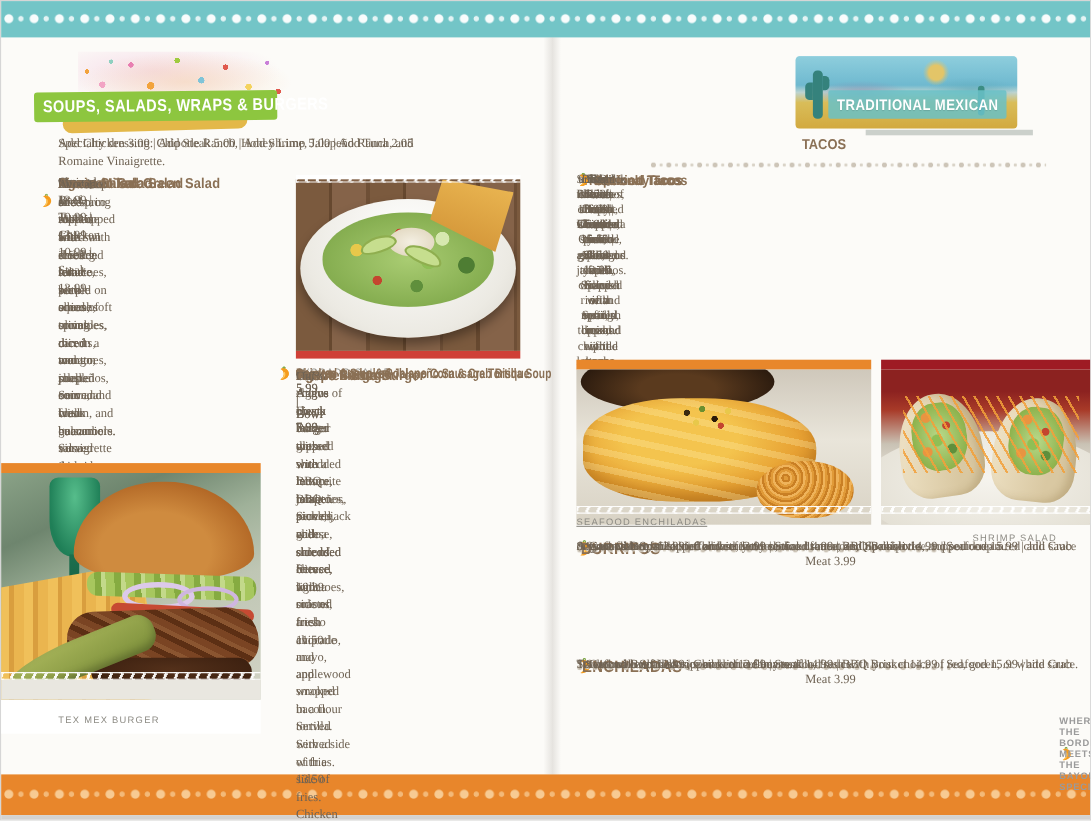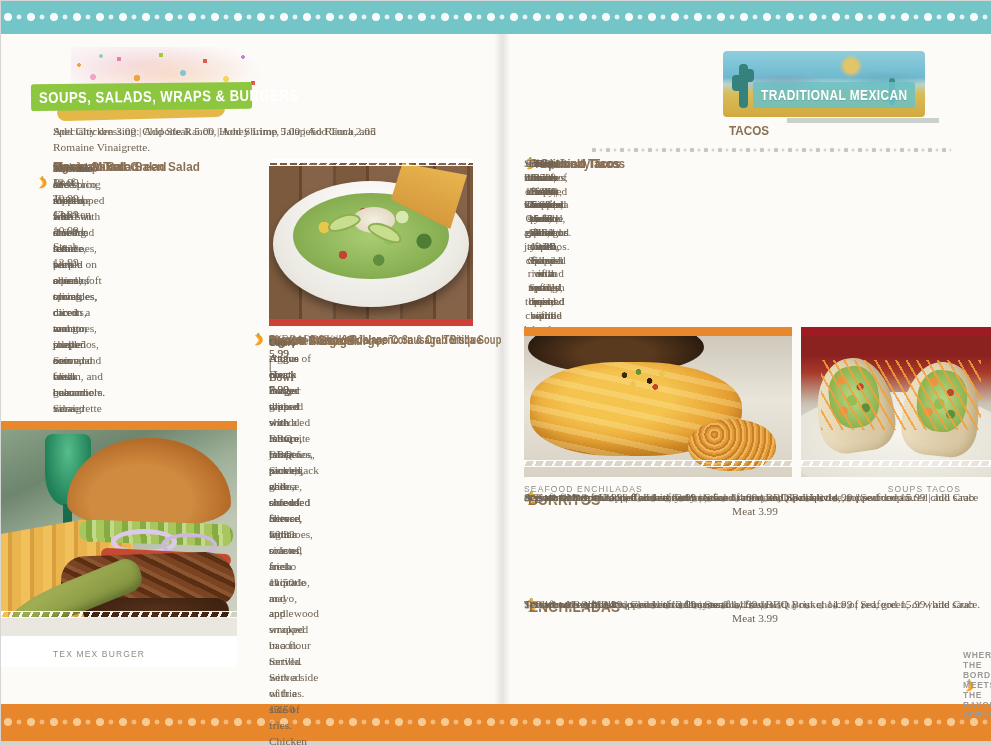--- a/index.html
+++ b/index.html
@@ -182,21 +182,21 @@
      radial-gradient(circle 4px at 65% 35%,#c4452f 80%,transparent),
      radial-gradient(circle 6px at 45% 55%,#8fbf55 80%,transparent),
      radial-gradient(circle 5px at 70% 70%,#5f8f3c 80%,transparent),
      radial-gradient(circle 5px at 25% 70%,#e99441 80%,transparent),
      radial-gradient(ellipse at 50% 50%,#b8d98a,#86ab41 85%);}
   .fill.f1{left:28px;top:30px;transform:rotate(-8deg);}
   .fill.f2{left:116px;top:34px;transform:rotate(6deg);}
   .drizzle{left:20px;top:24px;width:160px;height:70px;
      background:repeating-linear-gradient(60deg,rgba(242,160,58,.85) 0 2px,transparent 2px 9px);}
   .photo-shrimp .zz{bottom:10px;}
-  .cap-ench{left:523px;top:483px;}
+  .cap-ench{left:523px;top:468px;text-decoration:underline;}
   .cap-shrimp{right:30px;top:483px;}
   
   .sec-c{width:462px;left:523px;text-align:center;}
   .sec-c .bh{font-weight:700;font-size:15px;color:#8a7055;letter-spacing:.3px;}
   .sec-c .divider{position:static;display:block;width:340px;margin:6px auto 8px auto;}
   .burritos{top:490px;}
   .enchiladas-sec{top:597px;}
   .flowc, .flowc *{position:static;}
   
   .footnote{right:28px;top:684px;display:flex;align-items:center;gap:4px;}
@@ -418,21 +418,21 @@
       <div class="plate-sh"></div>
       <div class="taco-shell t1"></div>
       <div class="taco-shell t2"></div>
       <div class="fill f1"></div>
       <div class="fill f2"></div>
       <div class="drizzle"></div>
       <div class="zz"></div>
     </div>
   </div>
   <div class="cap cap-ench">SEAFOOD ENCHILADAS</div>
-  <div class="cap cap-shrimp">SOUPS TACOS</div>
+  <div class="cap cap-shrimp">SHRIMP SALAD</div>
 
   <div class="sec-c burritos flowc">
     <div class="bh">
       <svg class="pepper" style="width:14px;height:15px" viewBox="0 0 20 22">
           <use href="#pepper-shape"></use>
         </svg>
       <span class="scx s90">BURRITOS</span>
     </div>
     <span class="divider"></span>
     <div class="tline">A giant flour tortilla stuffed with your choice of meat and Spanish rice, topped deep a red chili sauce</div>

